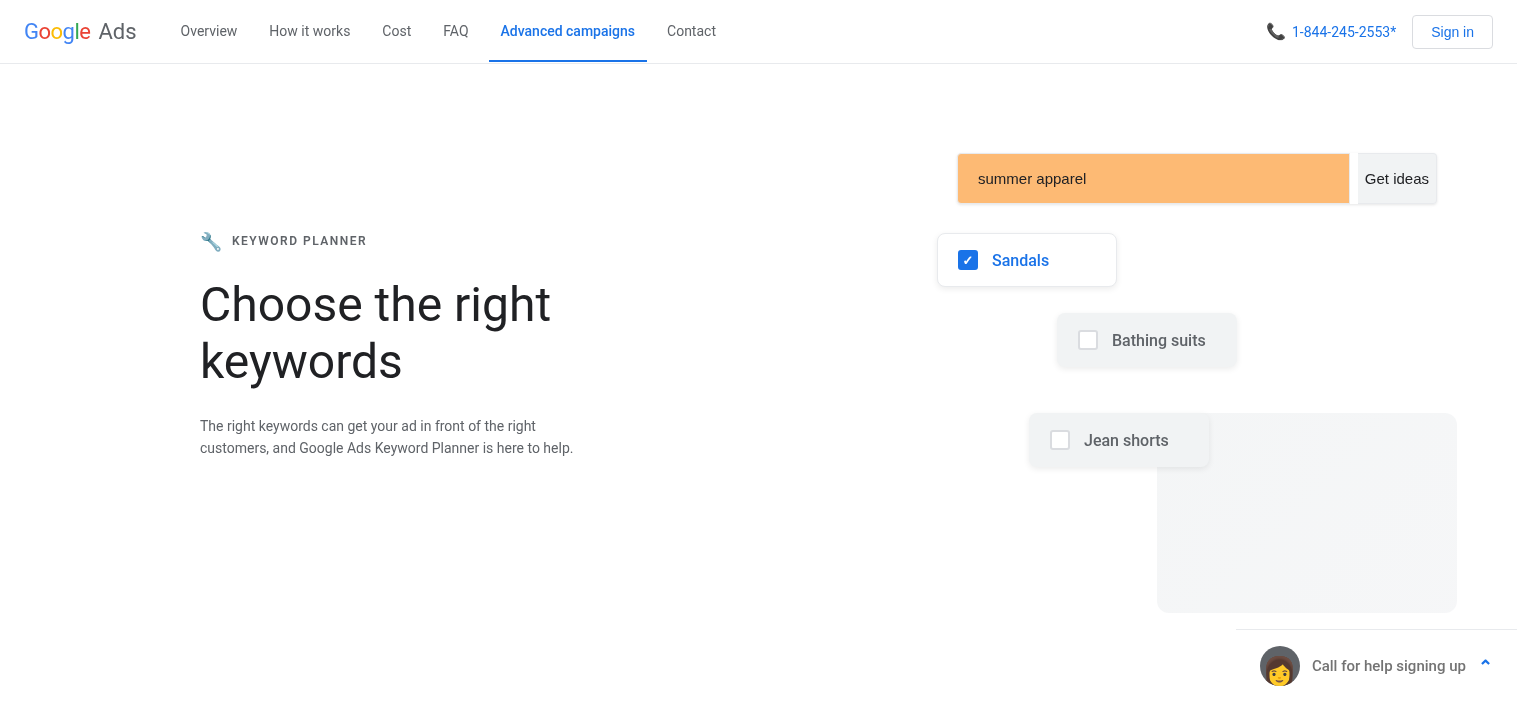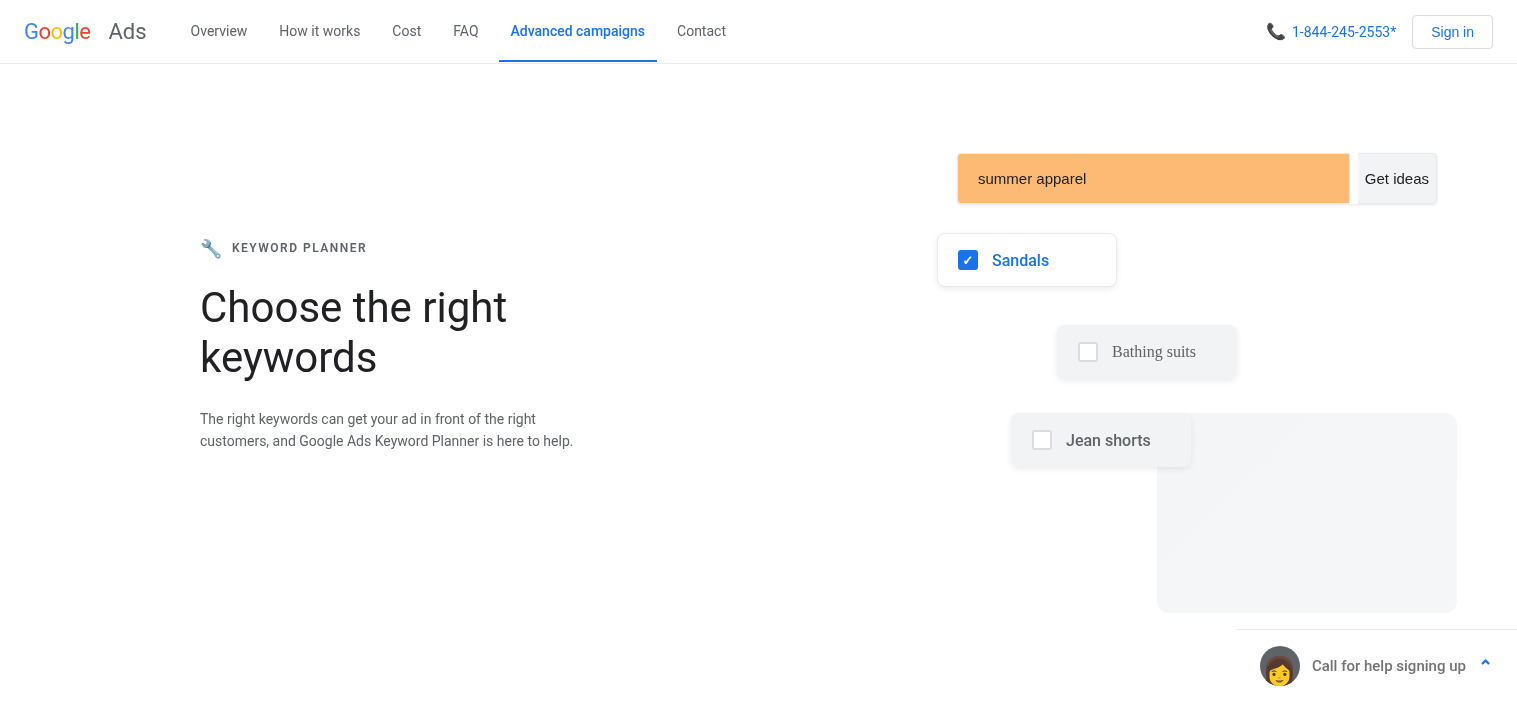--- a/index.html
+++ b/index.html
@@ -10,21 +10,21 @@
       display: flex;
       align-items: center;
       padding: 0 24px;
       height: 64px;
       border-bottom: 1px solid #e8eaed;
       position: relative;
     }
     .logo {
       display: flex;
       align-items: center;
-      gap: 18px;
+      gap: 8px;
       margin-right: 32px;
       text-decoration: none;
     }
     .logo-google {
       font-size: 22px;
       font-weight: 400;
       letter-spacing: -0.5px;
     }
     .logo-google .g { color: #4285F4; }
     .logo-google .o1 { color: #EA4335; }
@@ -107,21 +107,21 @@
       font-weight: 600;
       letter-spacing: 1.5px;
       color: #5f6368;
       text-transform: uppercase;
       margin-bottom: 24px;
     }
     .wrench-icon {
       font-size: 18px;
     }
     .headline {
-      font-size: 42px;
+      font-size: 48px;
       font-weight: 400;
       line-height: 1.2;
       color: #202124;
       margin-bottom: 24px;
     }
     .description {
       font-size: 14px;
       color: #5f6368;
       line-height: 1.6;
       margin-bottom: 36px;
@@ -233,30 +233,29 @@
     }
     .checkmark {
       color: #fff;
       font-size: 13px;
       font-weight: 700;
     }
 
     
     .bathing-suits-card {
       position: absolute;
-      top: 172px;
+      top: 160px;
       left: 120px;
-      font-family: Liberation Serif, serif;
     }
 
     
     .jean-shorts-card {
       position: absolute;
       top: 260px;
-      left: 74px;
+      left: 92px;
       text-align: center;
     }
 
     
     .bottom-gradient {
       position: absolute;
       bottom: -40px;
       right: -20px;
       width: 300px;
       height: 200px;

